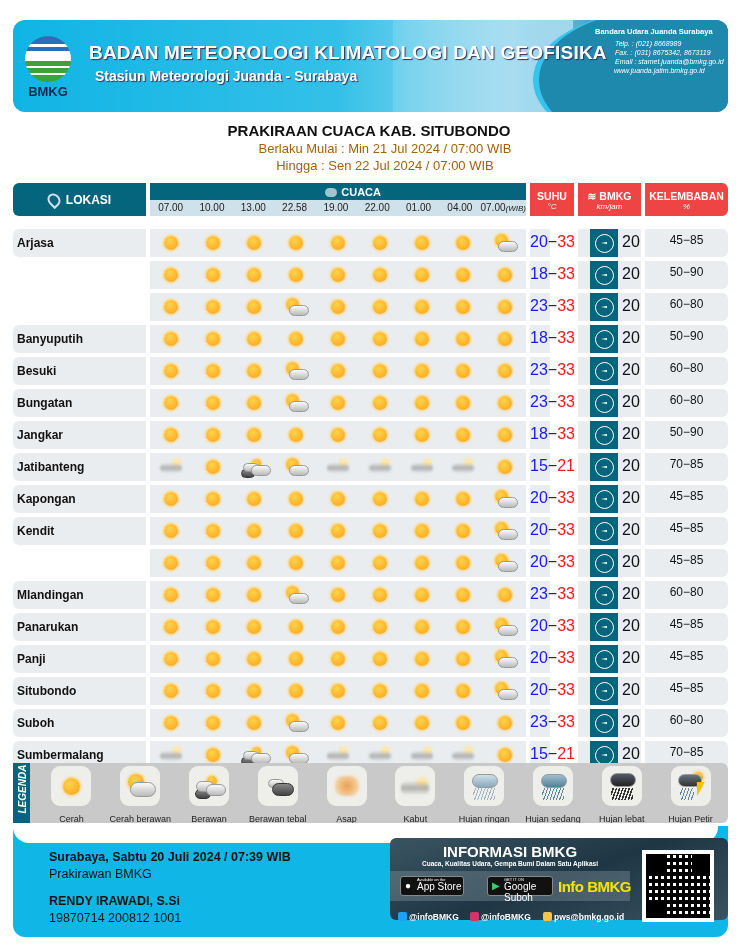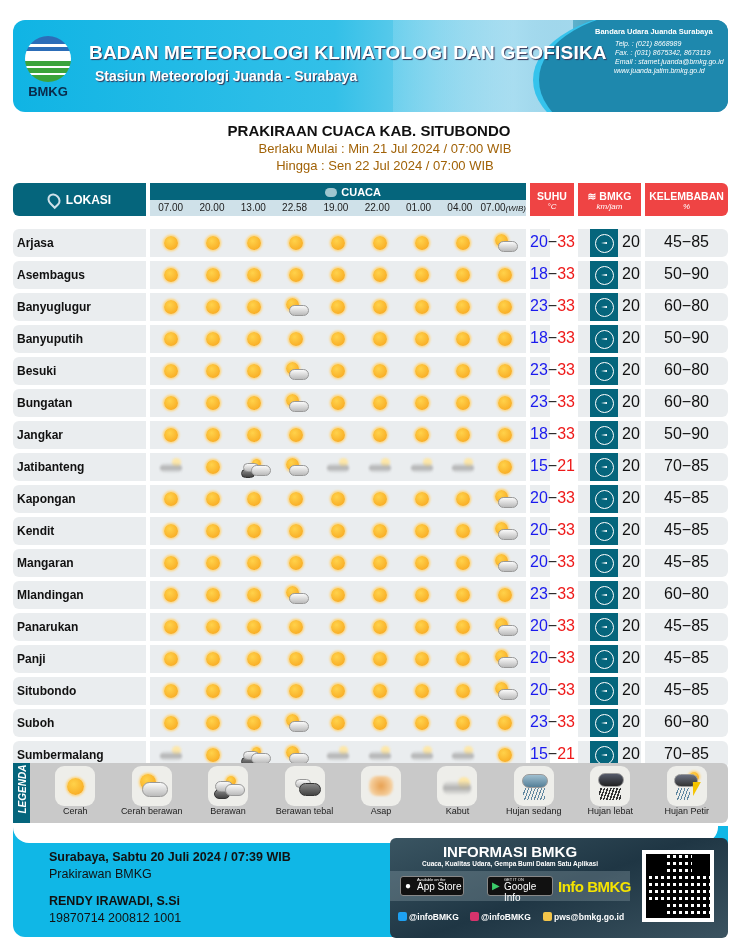--- a/index.html
+++ b/index.html
@@ -37,48 +37,48 @@
 .c-lok{left:0;width:133px;border-radius:6px 0 0 6px;font-weight:bold;font-size:12px;color:#111;padding:7px 0 0 4px}
 .c-icons{left:137px;width:376px;display:flex}
 .c-icons .ic{flex:1;position:relative}
 .c-suhu{left:517px;width:20px;font-size:16px;text-align:center;padding-top:4px}
 .c-suhu .lo{color:#1a1aee}.c-suhu .hi{color:#ee1a1a}.c-suhu .d{color:#222}
 .c-wind{left:565px;width:63px;font-size:16px;color:#111}
 .c-wind .dir{position:absolute;left:12px;top:0;width:28px;height:28px;background:#05657c;display:flex;align-items:center;justify-content:center}
 .c-wind .dir i{width:19px;height:19px;border:1.3px solid #fff;border-radius:50%;position:relative;display:block}
 .c-wind .dir i::after{content:"";position:absolute;left:5px;top:7px;border-top:1.5px solid transparent;border-bottom:1.5px solid transparent;border-right:6px solid #fff}
 .c-wind .val{position:absolute;left:44px;top:4px}
-.c-hum{left:632px;width:83px;border-radius:0 6px 6px 0;font-size:16px;color:#111;text-align:center;padding-top:4px}
+.c-hum{left:632px;width:83px;border-radius:0 6px 6px 0;font-size:12px;color:#111;text-align:center;padding-top:4px}
 .sun{position:absolute;left:50%;top:50%;width:14px;height:14px;margin:-7px 0 0 -7px;border-radius:50%;background:radial-gradient(circle at 40% 35%,#ffd24a,#f7a21a);box-shadow:0 0 2px 1.5px #fcd88a}
 .pc .sun{margin:-9px 0 0 -10px;width:13px;height:13px}
 .cloud{position:absolute;left:50%;top:50%;width:20px;height:11px;margin:-2px 0 0 -7px;border-radius:10px;background:linear-gradient(180deg,#fafafa,#bbb);border:1px solid #999}
 .cloud.d{background:linear-gradient(180deg,#888,#444);border-color:#333;margin:2px 0 0 -13px;width:14px;height:9px}
 .fog{position:absolute;left:50%;top:50%;width:22px;height:10px;margin:-4px 0 0 -11px;border-radius:6px;background:linear-gradient(180deg,rgba(200,200,200,.1),rgba(160,160,160,.8),rgba(200,200,200,.1));filter:blur(1px)}
 .fog-sun{position:absolute;left:50%;top:50%;width:9px;height:9px;margin:-9px 0 0 1px;border-radius:50%;background:#fde7a8;filter:blur(1px)}
 .legend{position:absolute;left:13px;top:763px;width:715px;height:60px;background:#c9c9c9;border-radius:0 6px 6px 0}
 .legend .tag{position:absolute;left:0;top:0;width:17px;height:60px;background:#05657c}
 .legend .tag span{position:absolute;left:-14px;top:22px;transform:rotate(-90deg);color:#fff;font-size:10px;font-weight:bold;font-style:italic;width:46px;text-align:center}
 .legend .items{position:absolute;left:24px;top:3px;width:688px;display:flex}
 .legend .item{flex:1;text-align:center}
 .legend .box{width:40px;height:40px;margin:0 auto;border-radius:9px;background:#eeeeea;position:relative}
 .legend .box .sun{width:17px;height:17px;margin:-8px 0 0 -8px}
-.legend .lbl{font-size:9px;color:#222;margin-top:0;white-space:nowrap}
+.legend .lbl{font-size:9px;color:#222;margin-top:8px;white-space:nowrap}
 .rain{position:absolute;left:9px;top:22px;width:22px;height:12px;background:repeating-linear-gradient(110deg,transparent 0 2px,#5f87a0 2px 3px)}
 .rain.l{background:repeating-linear-gradient(110deg,transparent 0 2px,#9cb7c8 2px 3px)}
 .rain.h{background:repeating-linear-gradient(110deg,transparent 0 1.5px,#333 1.5px 3px)}
 .bolt{position:absolute;left:24px;top:16px;width:0;height:0;border-left:4px solid transparent;border-right:4px solid transparent;border-top:14px solid #f5c400;transform:skew(-15deg)}
 .smoke{position:absolute;left:8px;top:10px;width:24px;height:20px;border-radius:8px;background:radial-gradient(circle,#e8a050,#f5d0a0 70%,transparent);filter:blur(1px)}
 .footer{position:absolute;left:13px;top:838px;width:715px;height:99px;background:#10b7e6;border-radius:0 0 12px 12px}
 .footer .wt{position:absolute;left:0;top:-12px;width:715px;height:12px;background:#10b7e6}
 .footer .wc{position:absolute;left:0;top:-15px;width:705px;height:20px;background:#fff;border-radius:0 0 16px 16px}
 .f-date{position:absolute;left:36px;top:12px;font-weight:bold;font-size:12.5px;color:#111}
 .f-role{position:absolute;left:36px;top:29px;font-size:12.5px;color:#111}
 .f-name{position:absolute;left:36px;top:56px;font-weight:bold;font-size:12.5px;color:#111}
 .f-nip{position:absolute;left:36px;top:73px;font-size:12.5px;color:#111}
-.info{position:absolute;left:390px;top:838px;width:338px;height:100px;background:linear-gradient(160deg,#3a5562,#1f3644 50%,#3b5360);border-radius:6px}
+.info{position:absolute;left:390px;top:838px;width:338px;height:82px;background:linear-gradient(160deg,#3a5562,#1f3644 50%,#3b5360);border-radius:6px}
 .info .t{position:absolute;left:0;top:5px;width:240px;text-align:center;color:#fff;font-weight:bold;font-size:15px}
 .info .s{position:absolute;left:0;top:22px;width:240px;text-align:center;color:#fff;font-weight:bold;font-size:6.5px}
 .info .bar{position:absolute;left:0;top:33px;width:240px;height:30px;background:rgba(140,160,170,0.35)}
 .badge{position:absolute;top:38px;height:20px;background:#111;border:1px solid #888;border-radius:3px;color:#fff;font-size:10px;padding:4px 0 0 16px}
 .badge .g{position:absolute;left:4px;top:3px;font-size:10px}
 .badge .sm{position:absolute;left:16px;top:0;font-size:4px}
 .b-app{left:10px;width:64px}
 .b-play{left:97px;width:66px}
 .info .brand{position:absolute;left:168px;top:40px;color:#f5e400;font-weight:bold;font-size:15px;letter-spacing:-0.5px}
 .info .soc{position:absolute;top:74px;color:#fff;font-weight:bold;font-size:8.5px}
@@ -117,21 +117,21 @@
 <div class="sub2">Hingga : Sen 22 Jul 2024 / 07:00 WIB</div>
 
 <div class="thead th-lok">
   <span style="display:inline-block;width:12px;height:14px;border:2.5px solid #cfe1e9;border-radius:50% 50% 50% 0;transform:rotate(-45deg);margin-right:6px"></span>
   <span>LOKASI</span>
 </div>
 <div class="thead th-cuaca">
   <div class="top"><span style="display:inline-block;width:12px;height:9px;background:#9fc6cf;border-radius:6px;margin-right:4px;vertical-align:-1px"></span><span>CUACA</span></div>
   <div class="times">
     <span>07.00</span>
-    <span>20.00</span>
+    <span>10.00</span>
     <span>13.00</span>
     <span>22.58</span>
     <span>19.00</span>
     <span>22.00</span>
     <span>01.00</span>
     <span>04.00</span>
     <span><span>07.00</span><i class="sc">(WIB)</i></span>
   </div>
 </div>
 <div class="thead th-small th-suhu">
@@ -185,21 +185,20 @@
     <div class="c-suhu"><span class="lo">20</span><span class="d">−</span><span class="hi">33</span></div>
     <div class="c-wind">
         <div class="dir">
           <i></i>
         </div>
         <span class="val">20</span>
       </div>
     <div class="c-hum">45−85</div>
     </div>
     <div class="row">
-    <div class="c-lok">Asembagus</div>
     <div class="c-icons">
         <div class="ic">
           <div class="sun"></div>
         </div>
         <div class="ic">
           <div class="sun"></div>
         </div>
         <div class="ic">
           <div class="sun"></div>
         </div>
@@ -225,21 +224,20 @@
     <div class="c-suhu"><span class="lo">18</span><span class="d">−</span><span class="hi">33</span></div>
     <div class="c-wind">
         <div class="dir">
           <i></i>
         </div>
         <span class="val">20</span>
       </div>
     <div class="c-hum">50−90</div>
     </div>
     <div class="row">
-    <div class="c-lok">Banyuglugur</div>
     <div class="c-icons">
         <div class="ic">
           <div class="sun"></div>
         </div>
         <div class="ic">
           <div class="sun"></div>
         </div>
         <div class="ic">
           <div class="sun"></div>
         </div>
@@ -583,21 +581,20 @@
     <div class="c-suhu"><span class="lo">20</span><span class="d">−</span><span class="hi">33</span></div>
     <div class="c-wind">
         <div class="dir">
           <i></i>
         </div>
         <span class="val">20</span>
       </div>
     <div class="c-hum">45−85</div>
     </div>
     <div class="row">
-    <div class="c-lok">Mangaran</div>
     <div class="c-icons">
         <div class="ic">
           <div class="sun"></div>
         </div>
         <div class="ic">
           <div class="sun"></div>
         </div>
         <div class="ic">
           <div class="sun"></div>
         </div>
@@ -951,20 +948,27 @@
           <div class="smoke"></div>
         </div>
         <div class="lbl">Asap</div>
       </div>
       <div class="item">
         <div class="box">
           <div class="fog-sun" style="width:12px;height:12px"></div>
           <div class="fog" style="width:28px;height:14px;margin:-5px 0 0 -14px"></div>
         </div>
         <div class="lbl">Kabut</div>
+      </div>
+      <div class="item">
+        <div class="box">
+          <div class="cloud" style="margin:-12px 0 0 -12px;width:26px;height:14px;background:linear-gradient(#cfe0ea,#8aa9bb)"></div>
+          <div class="rain l"></div>
+        </div>
+        <div class="lbl">Hujan ringan</div>
       </div>
       <div class="item">
         <div class="box">
           <div class="cloud" style="margin:-12px 0 0 -12px;width:26px;height:14px;background:linear-gradient(#9fbfd0,#557f97)"></div>
           <div class="rain"></div>
         </div>
         <div class="lbl">Hujan sedang</div>
       </div>
       <div class="item">
         <div class="box">
@@ -999,21 +1003,21 @@
   <div class="s">Cuaca, Kualitas Udara, Gempa Bumi Dalam Satu Aplikasi</div>
   <div class="bar"></div>
   <div class="badge b-app">
     <span class="g">●</span>
     <span class="sm">Available on the</span>
     <span>App Store</span>
   </div>
   <div class="badge b-play">
     <span class="g" style="color:#3bcc6a">▶</span>
     <span class="sm">GET IT ON</span>
-    <span>Google Info</span>
+    <span>Google Suboh</span>
   </div>
   <div class="brand">Info BMKG</div>
   <div class="soc" style="left:8px"><i style="background:#1da1f2"></i><span>@infoBMKG</span></div>
   <div class="soc" style="left:80px"><i style="background:#d6336c"></i><span>@infoBMKG</span></div>
   <div class="soc" style="left:153px"><i style="background:#f3c54a"></i><span>pws@bmkg.go.id</span></div>
   <div class="qr">
       <div class="q"></div>
     </div>
 </div>
 

